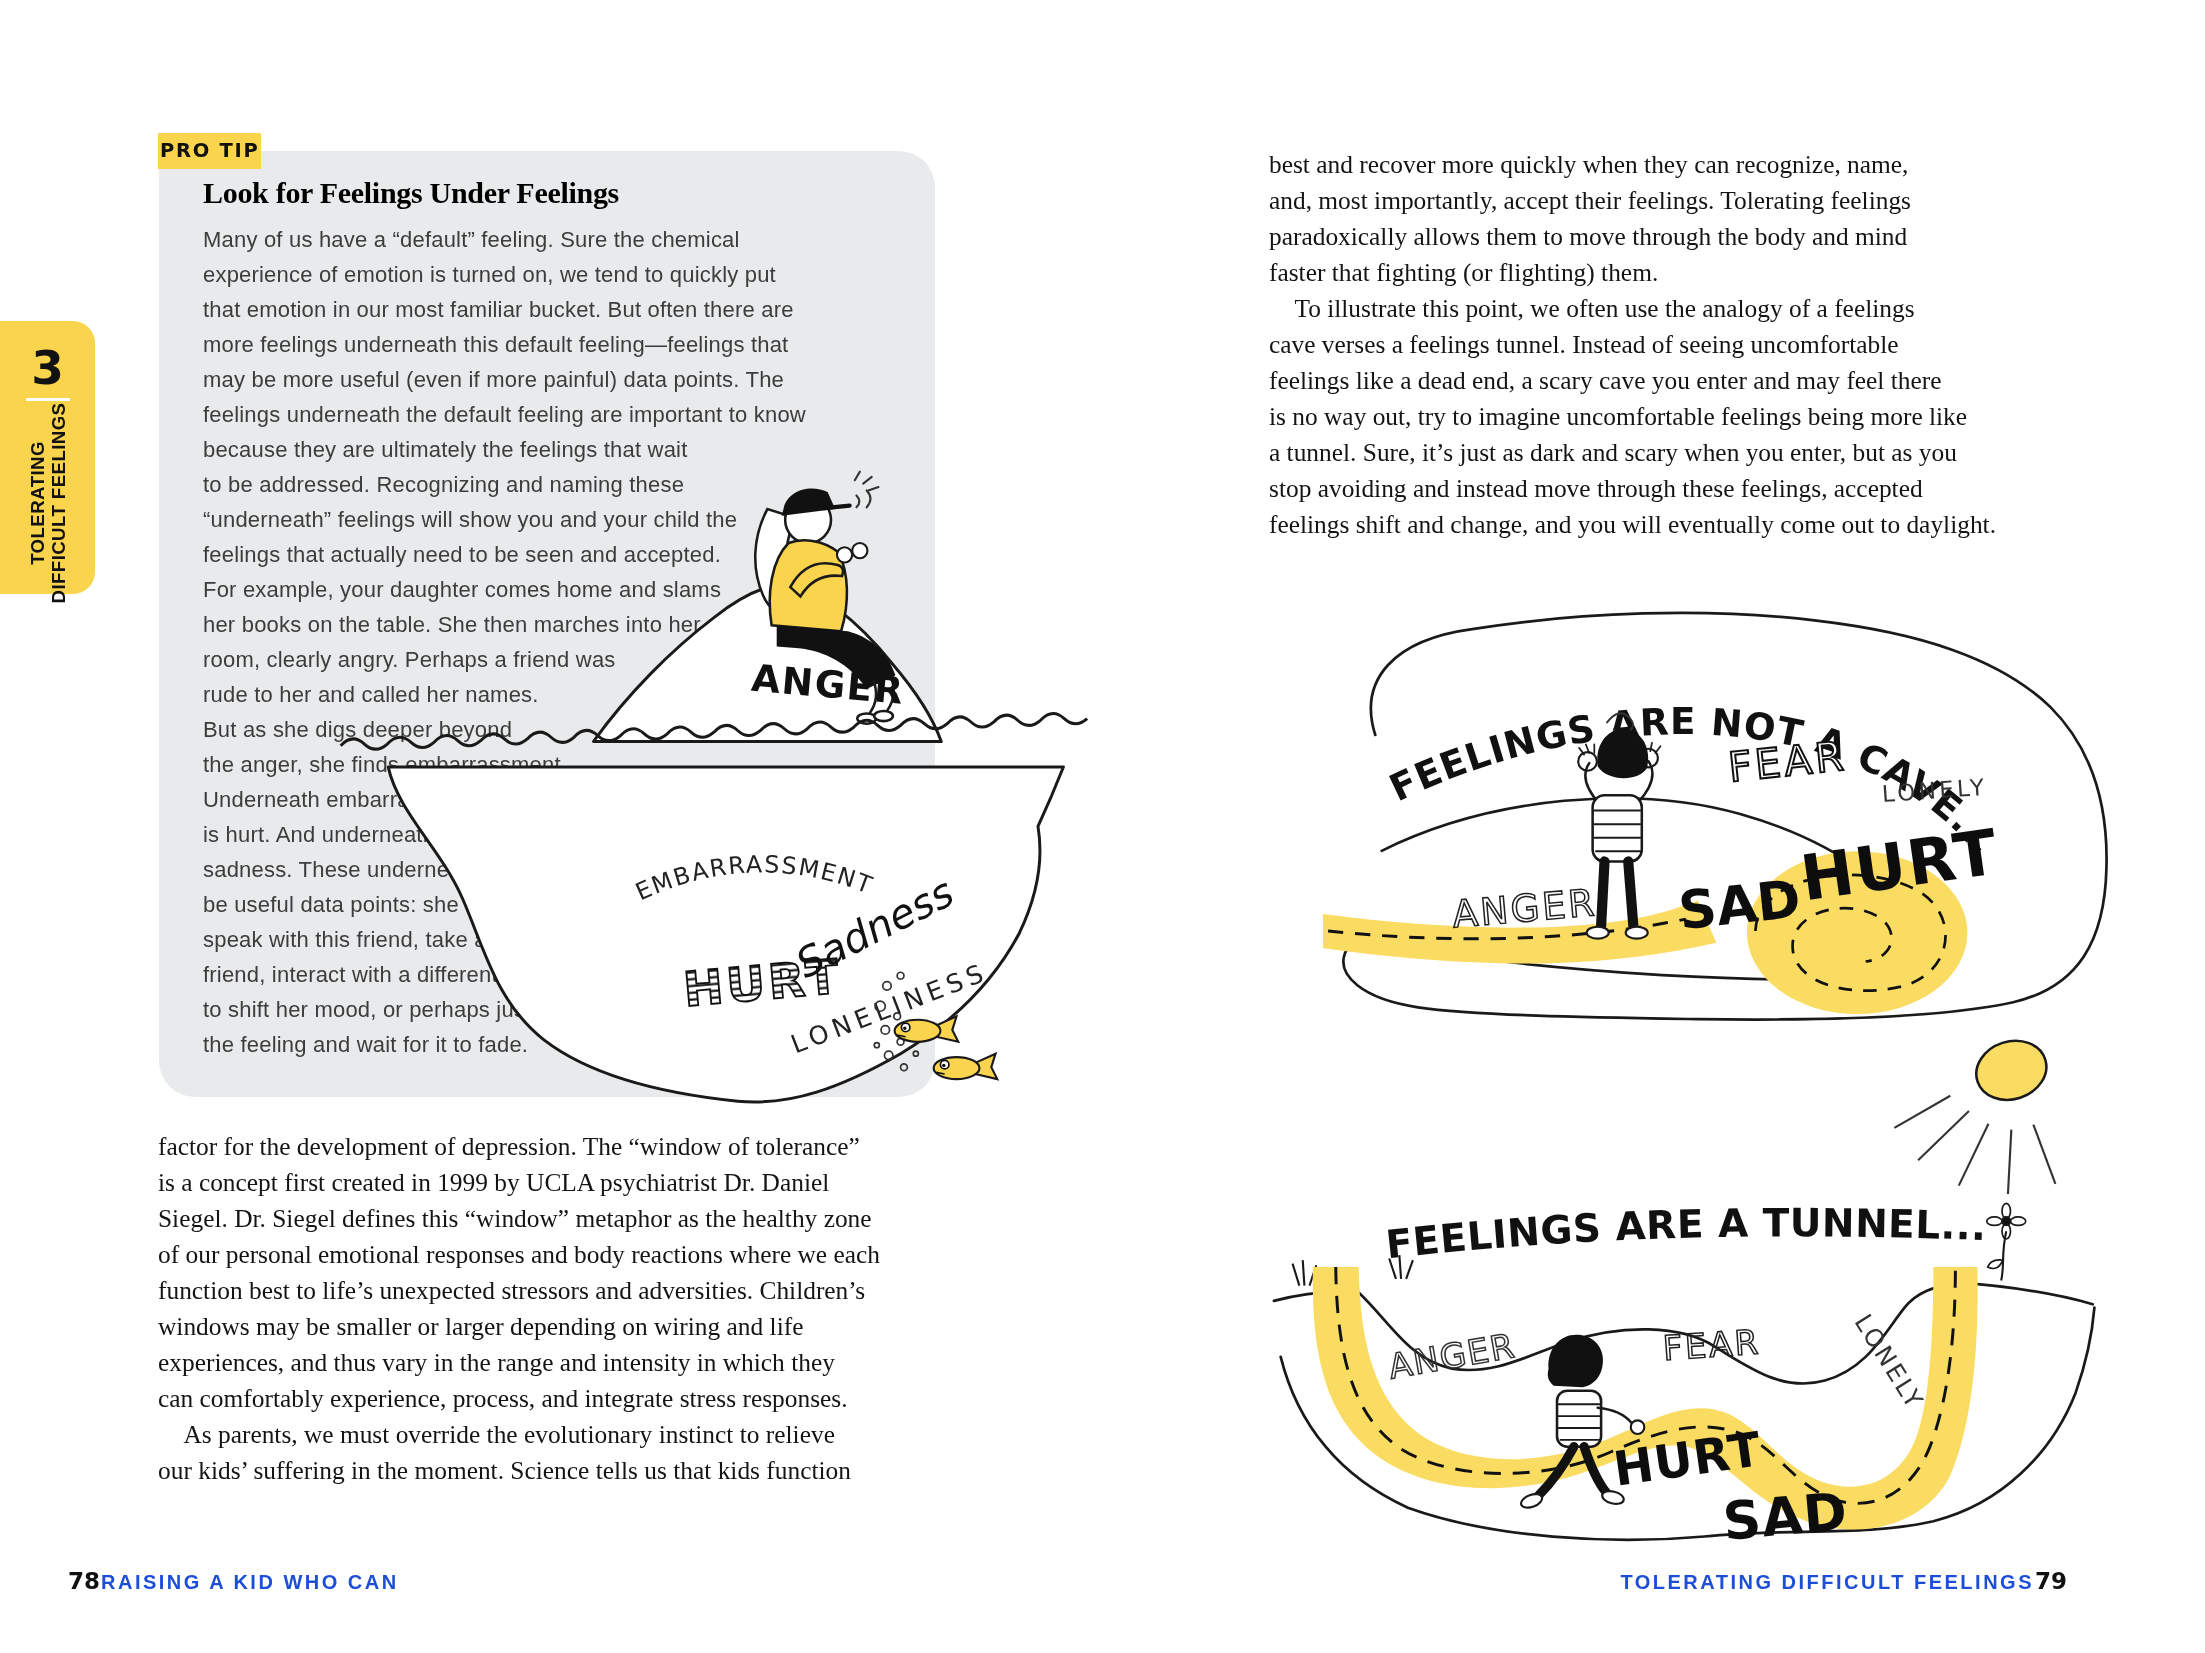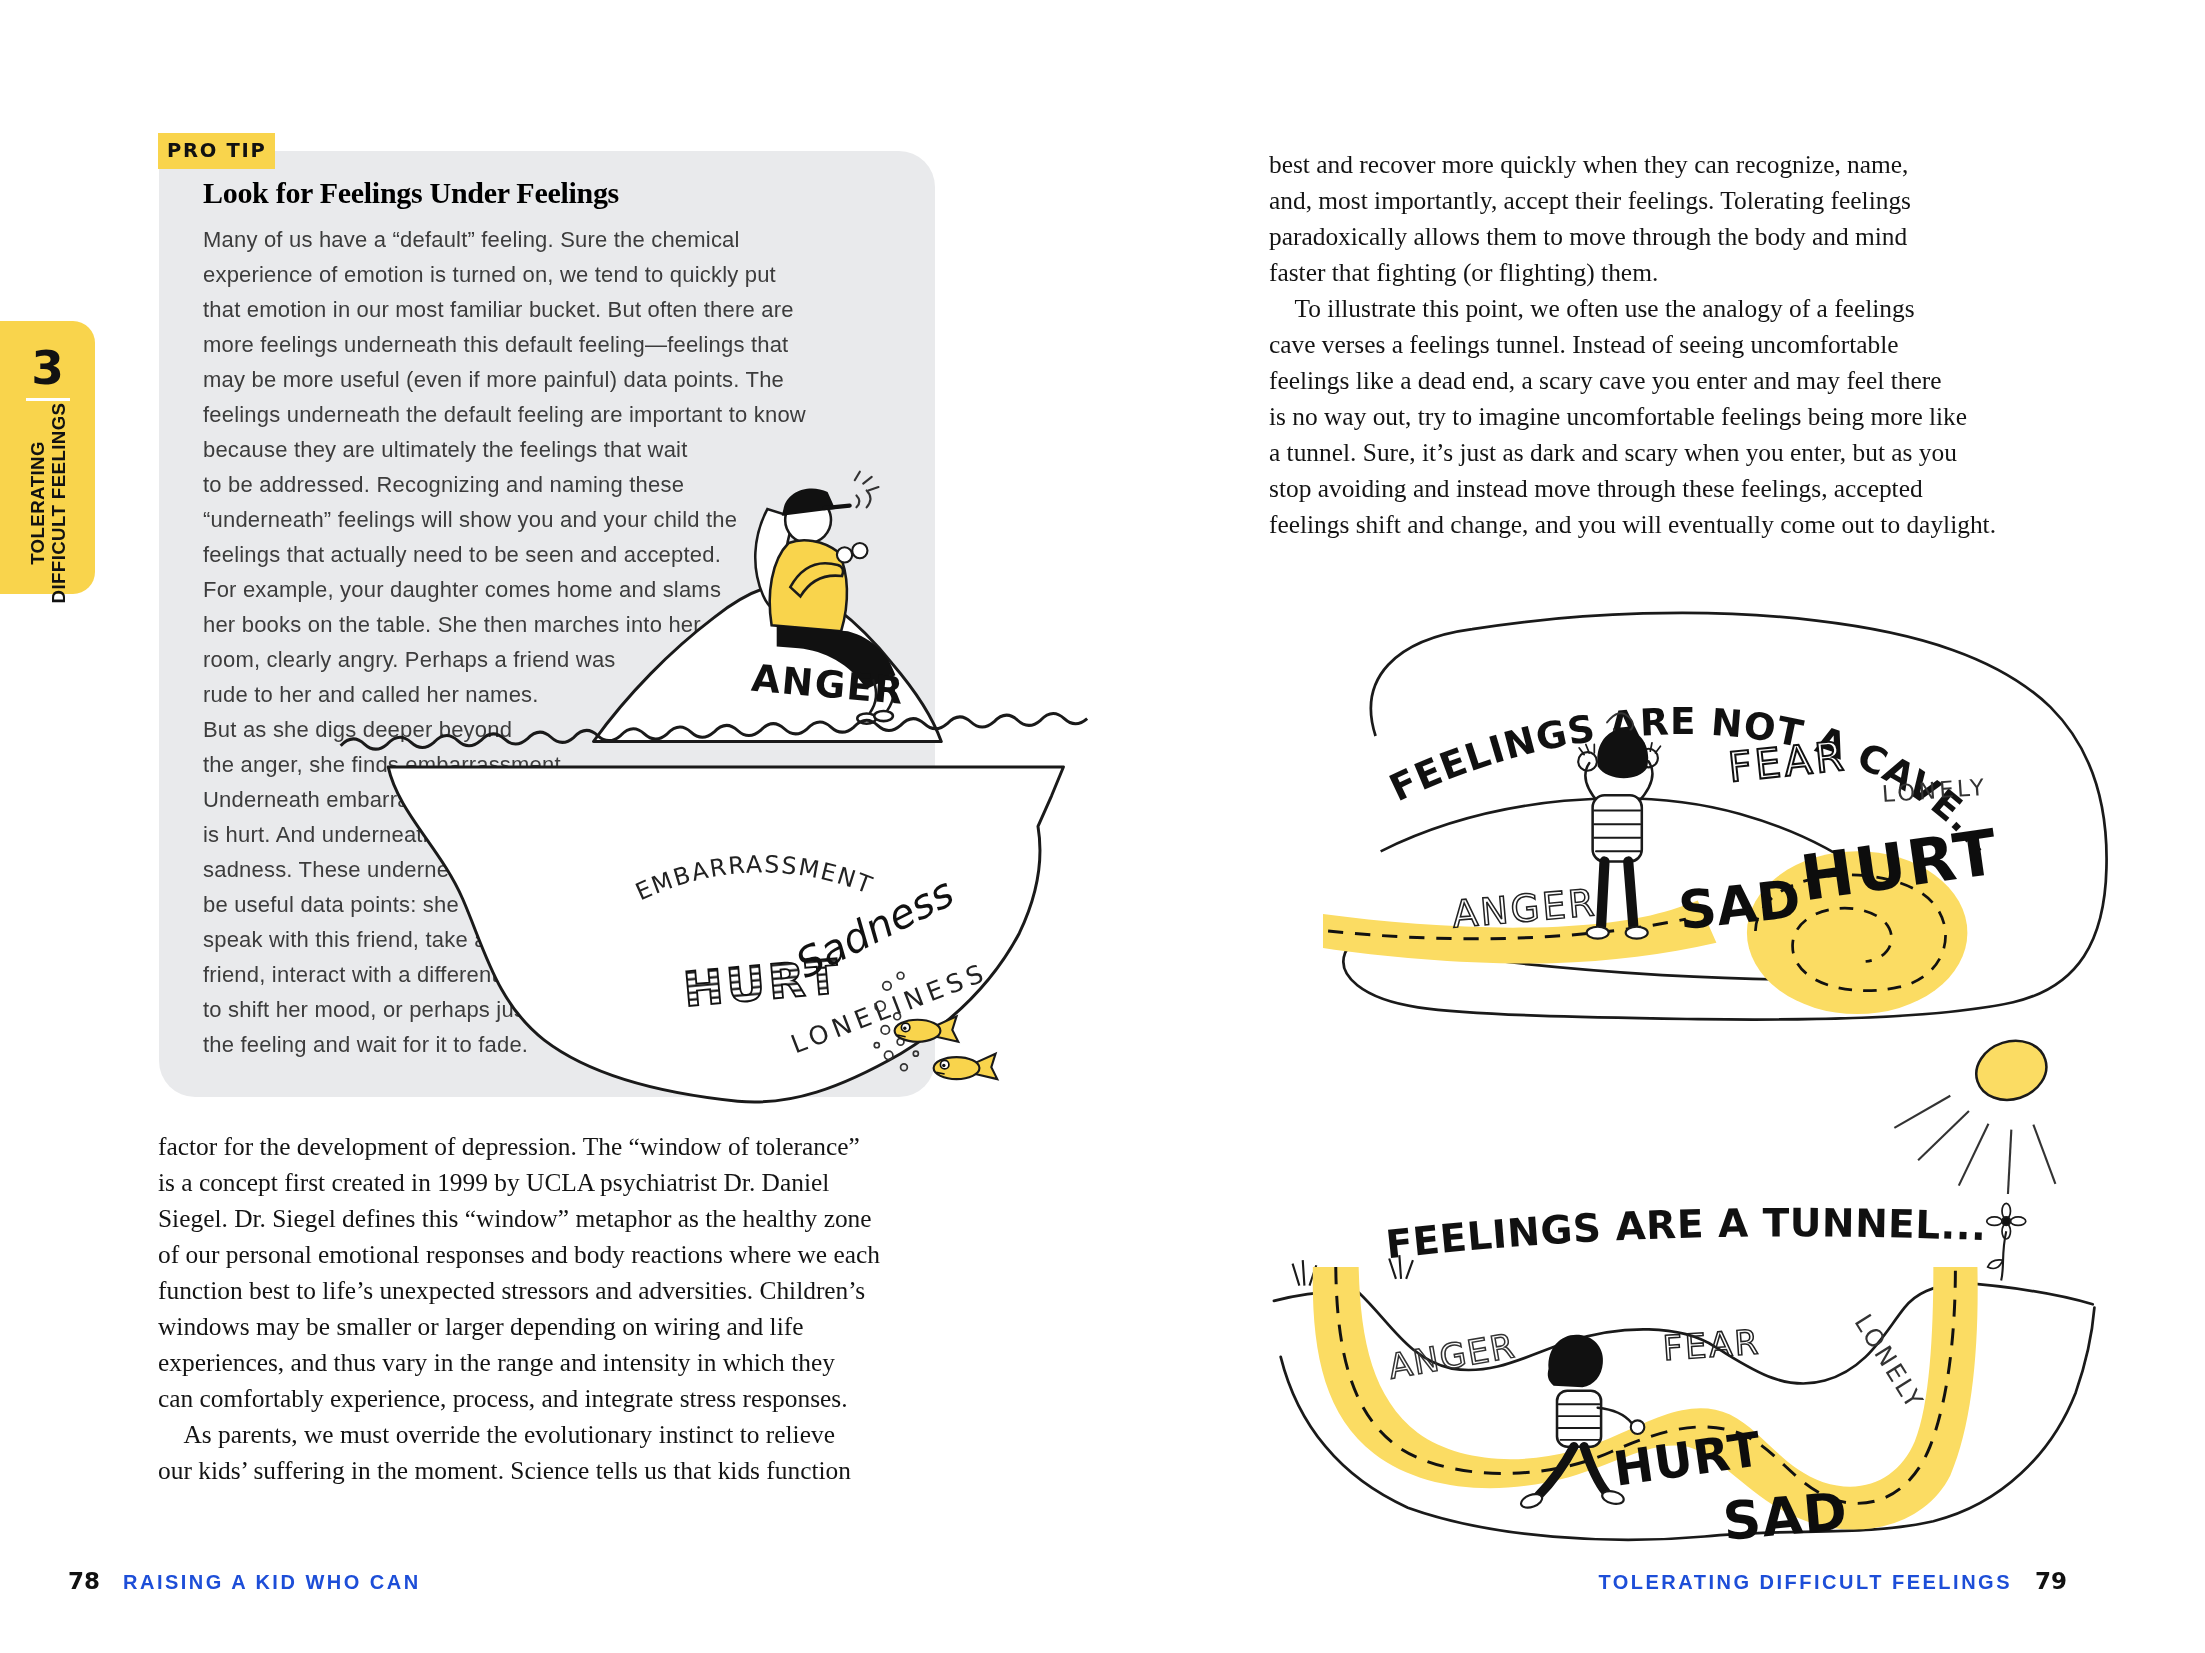--- a/index.html
+++ b/index.html
@@ -10,38 +10,38 @@
   .chapter-tab{position:absolute;left:0;top:321px;width:95px;height:273px;
                background:var(--accent_yellow,#F9D44C);border-radius:0 22px 22px 0;}
   .chapter-num{font-family:"DejaVu Sans",sans-serif;font-weight:900;font-size:47px;
                text-align:center;margin-top:18.7px;color:#121212;}
   .chapter-divider{width:44px;height:3.4px;background:#fff;margin:3.4px auto 0;}
   .chapter-label{position:absolute;left:50%;top:182px;transform:translate(-50%,-50%) rotate(-90deg);
                  white-space:nowrap;text-align:center;font-weight:700;font-size:18.7px;line-height:21px;
                  letter-spacing:0.4px;color:#121212;font-family:"Liberation Sans",sans-serif;}
 
   
-  .protip-badge{position:absolute;left:158px;top:133px;height:36px;line-height:36px;padding:0 9px;
+  .protip-badge{position:absolute;left:158px;top:133px;height:36px;line-height:36px;padding:0 2px;
                 background:var(--accent_yellow,#F9D44C);font-family:"DejaVu Sans",sans-serif;
                 font-weight:900;font-size:19.5px;letter-spacing:1.7px;color:#111;z-index:3;}
   .protip-box{position:absolute;left:159px;top:151px;width:776px;height:946px;
               background:var(--box_gray,#E9EAEC);border-radius:5.1px 36px 36px 36px;z-index:1;}
   .protip-heading{position:absolute;left:44px;top:25.4px;font-family:"Liberation Serif",serif;
                   font-weight:700;font-size:30px;letter-spacing:-0.3px;color:#000000;}
   .protip-lines{position:absolute;left:44px;top:71px;}
   .protip-lines .line{font-size:22px;line-height:35px;color:#3c3c3c;white-space:pre;letter-spacing:0.2px;}
 
   
   .serif-lines .line{font-family:"Liberation Serif",serif;font-size:25.4px;line-height:36px;
                      color:#141414;white-space:pre;}
   .left-body{position:absolute;left:158px;top:1128px;}
   .right-body{position:absolute;left:1269px;top:146px;}
 
   
-  .footer{position:absolute;top:1568px;display:flex;align-items:baseline;gap:23px;text-align:center;}
+  .footer{position:absolute;top:1568px;display:flex;align-items:baseline;gap:1px;text-align:center;}
   .footer-left{left:68px;}
   .footer-right{right:138px;}
   .pagenum{font-family:"DejaVu Sans",sans-serif;font-weight:900;font-size:23px;color:#111;}
   .footer-title{font-size:20px;letter-spacing:2.5px;color:#1d4ed8;font-weight:bold;}
 
   svg{position:absolute;overflow:visible;}
   .svg-iceberg{left:322px;top:458px;z-index:2;}
   .svg-cave{left:1323px;top:585px;}
   .svg-tunnel{left:1272px;top:1022px;}
   svg text{font-family:"DejaVu Sans",sans-serif;}

